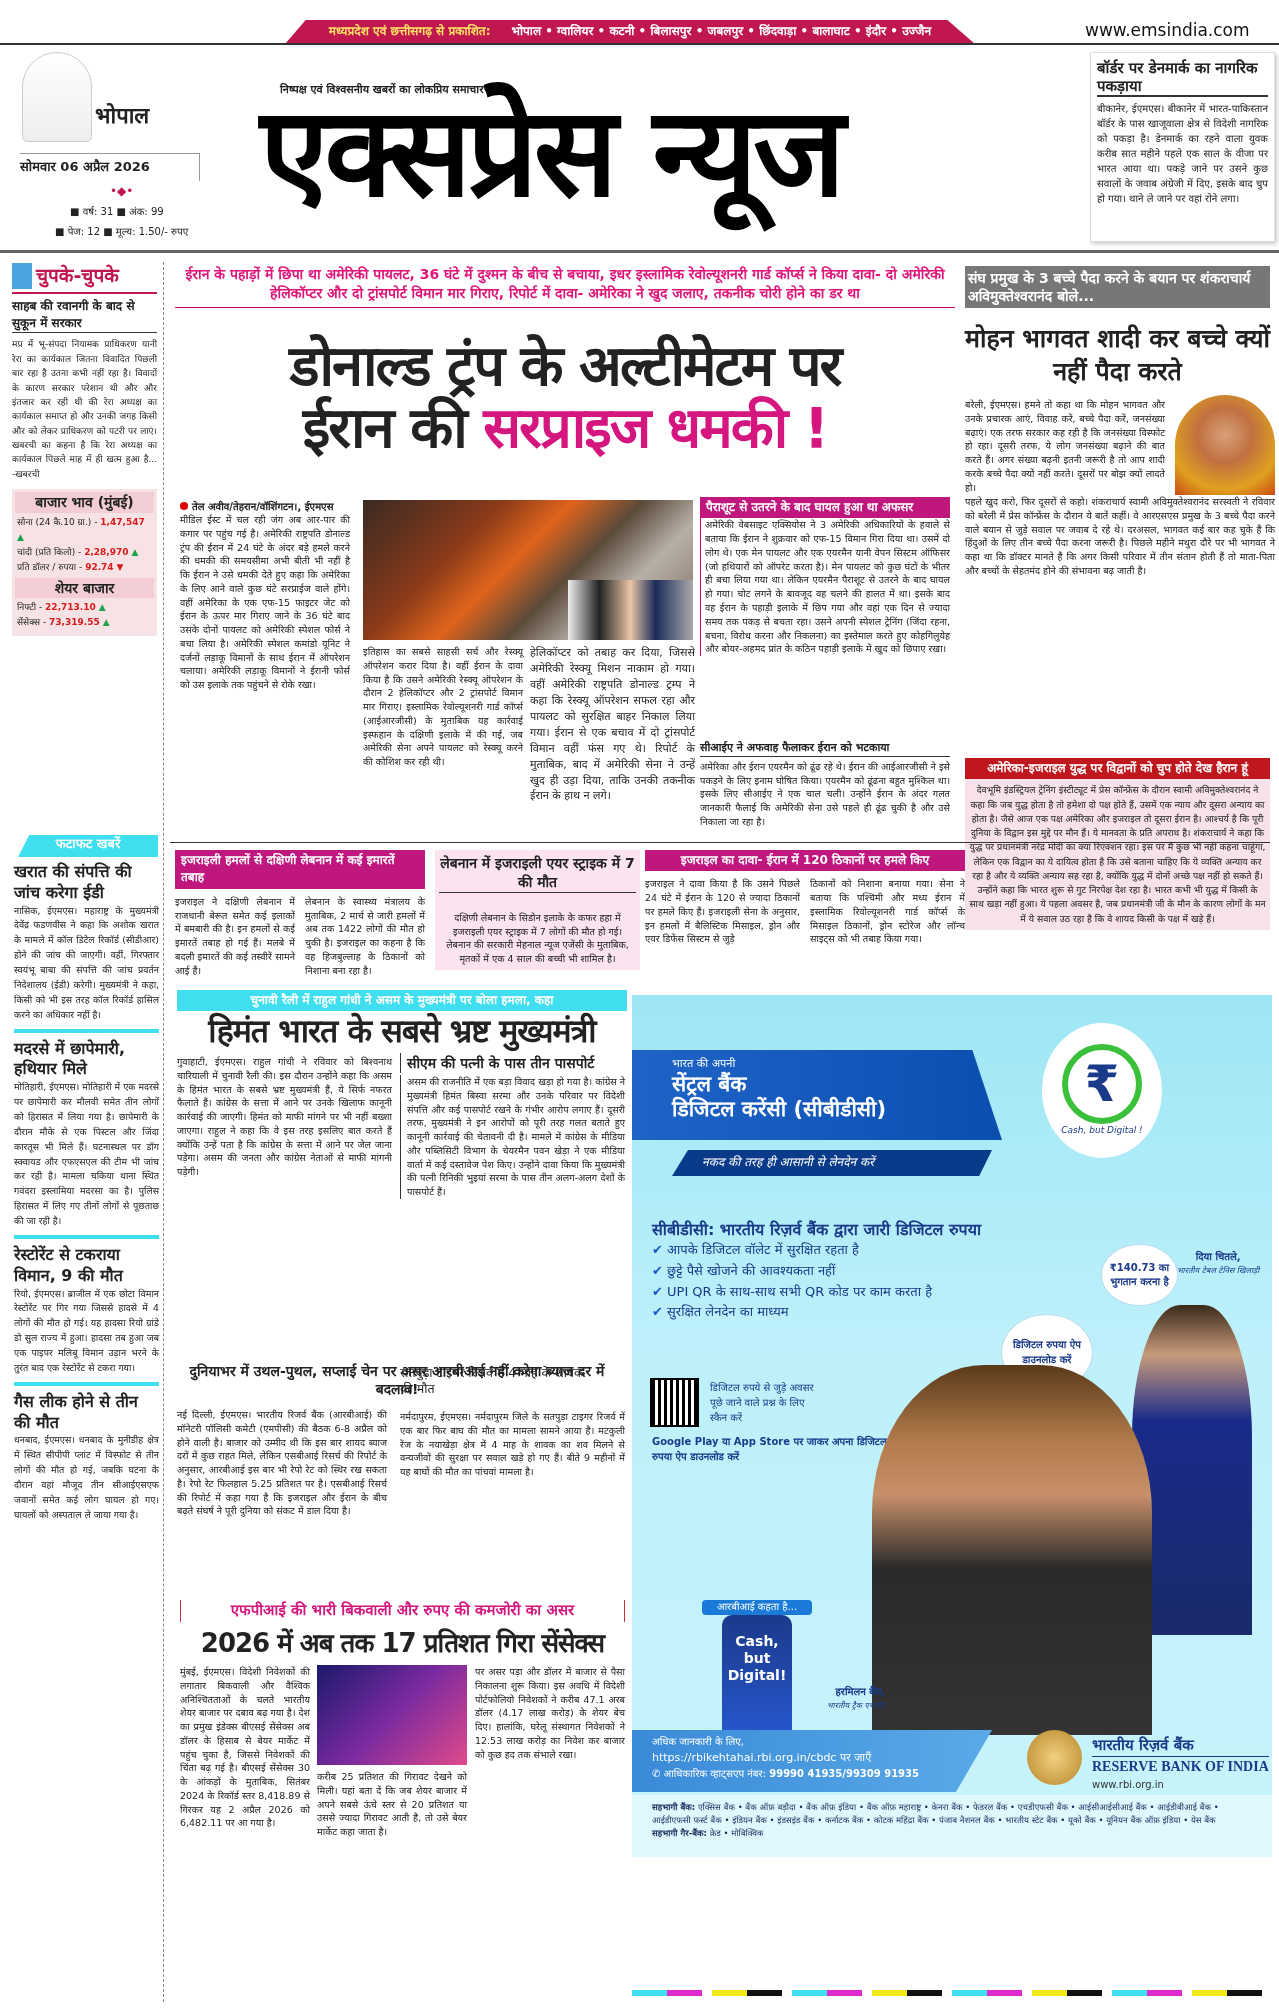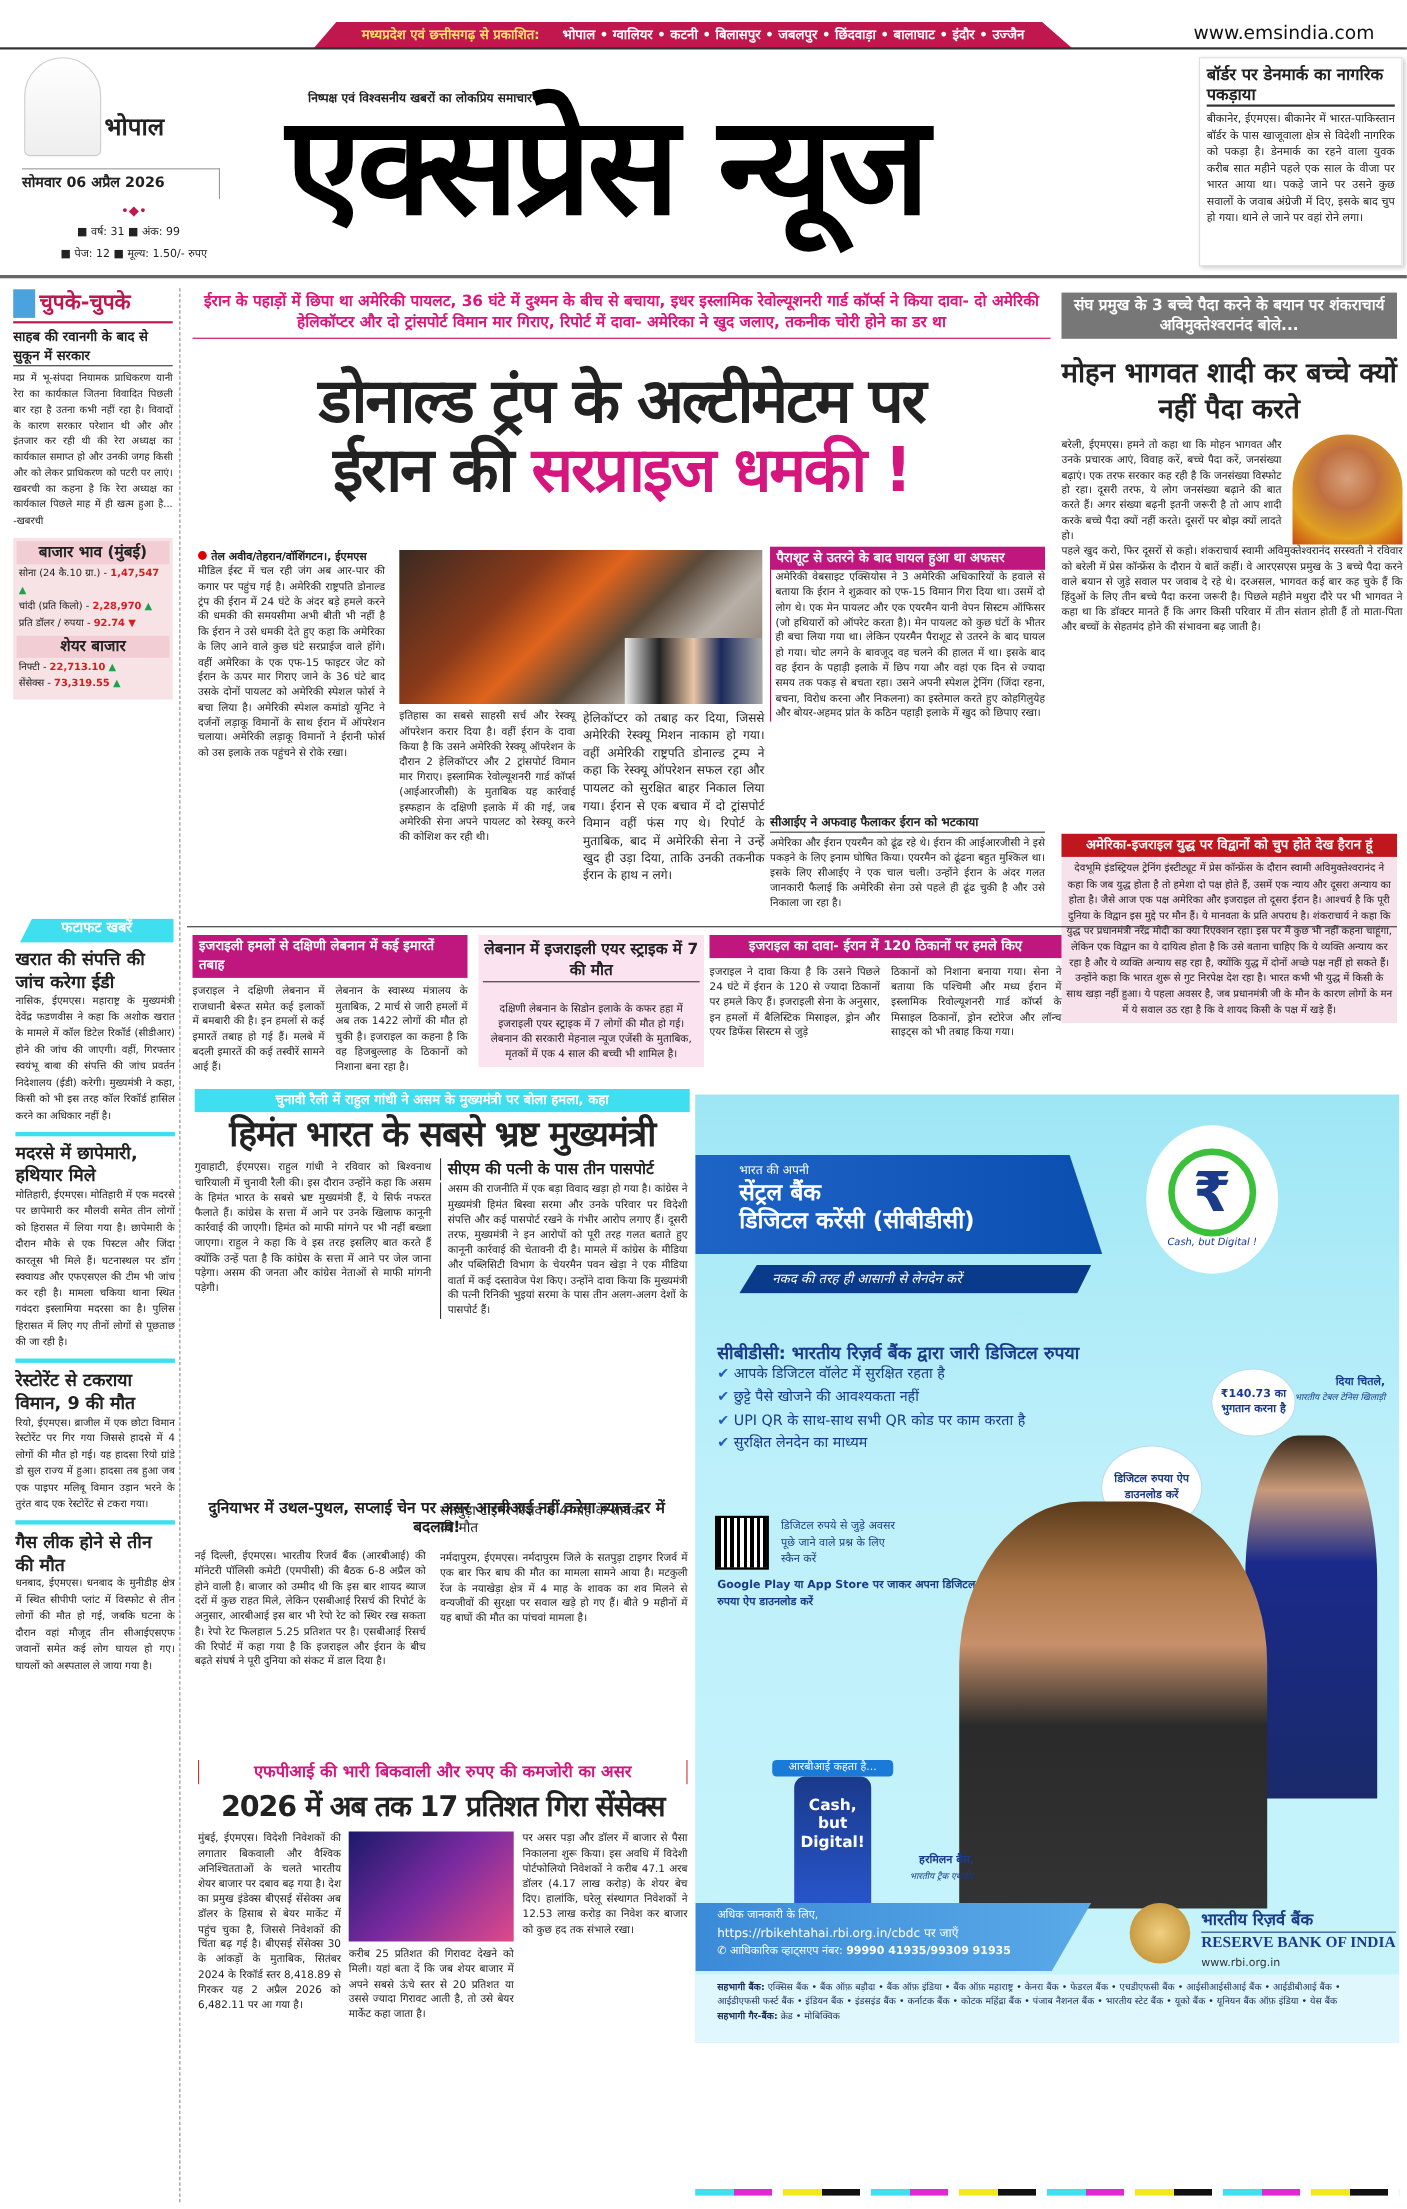--- a/index.html
+++ b/index.html
@@ -38,21 +38,21 @@
 .photo{left:363px;top:500px;width:330px;height:140px;background:linear-gradient(135deg,#3a2a22 0%,#8a3a1a 30%,#e0641c 45%,#5a4a3a 60%,#b8b0a8 75%,#7a6a5a 100%);overflow:hidden}
 .photo .leaders{position:absolute;right:0;bottom:0;width:125px;height:60px;background:linear-gradient(90deg,#eee 0,#222 25%,#e9c5a5 50%,#1a2a5a 70%,#aaa 100%)}
 .col2{left:363px;top:645px;width:160px;font-size:9.5px}
 .col3{left:530px;top:645px;width:165px;font-size:11px}
 .boxhead{background:#c0177f;color:#fff;font-weight:bold;font-size:12px;padding:2px 6px}
 .parachute{left:700px;top:497px;width:250px}
 .parachute p{font-size:9.5px;border-left:1px solid #c06;padding-left:4px}
 .cyberbox{left:700px;top:740px;width:250px}
 .cyberbox h4{font-size:11px;font-weight:bold;border-bottom:1.5px solid #333;margin-bottom:3px}
 .cyberbox p{font-size:9.5px}
-.shank-top{left:965px;top:266px;width:305px;background:#777;color:#fff;text-align:center;font-size:14px;font-weight:bold;padding:3px;line-height:1.3}
+.shank-top{left:965px;top:266px;width:305px;background:#777;color:#fff;text-align:left;font-size:14px;font-weight:bold;padding:3px;line-height:1.3}
 .shank-hl{left:965px;top:323px;width:305px;text-align:center;font-size:25px;font-weight:bold;line-height:1.3}
 .shank-p{left:965px;top:398px;width:200px;font-size:9.5px}
 .swami{left:1175px;top:395px;width:100px;height:100px;border-radius:50% 50% 0 0;background:radial-gradient(circle at 50% 40%,#d8a07a 0,#c07040 35%,#e0a020 70%,#c84a10 100%)}
 .shank-p2{left:965px;top:495px;width:310px;font-size:9.5px}
 .war{left:965px;top:758px;width:305px;background:#f7e1ea}
 .war .boxhead{background:#c0171f;font-size:12px;text-align:center}
 .war p{font-size:9.2px;text-align:center;padding:4px;line-height:1.55}
 .rowsep{left:170px;top:842px;width:1100px;height:1px;background:#333}
 .leb1{left:175px;top:850px;width:250px}
 .leb1 .cols{display:flex;gap:10px;font-size:9.5px;margin-top:6px}
@@ -265,21 +265,21 @@
     <li>आपके डिजिटल वॉलेट में सुरक्षित रहता है</li>
     <li>छुट्टे पैसे खोजने की आवश्यकता नहीं</li>
     <li>UPI QR के साथ-साथ सभी QR कोड पर काम करता है</li>
     <li>सुरक्षित लेनदेन का माध्यम</li>
   </ul>
   <div class="qr"></div>
   <div class="qr-t" style="width:110px">डिजिटल रुपये से जुड़े अवसर पूछे जाने वाले प्रश्न के लिए स्कैन करें</div>
   <div class="stores" style="width:240px">Google Play या App Store पर जाकर अपना डिजिटल रुपया ऐप डाउनलोड करें</div>
   <div class="bubble" style="left:470px;top:250px;width:75px;height:60px">₹140.73 का भुगतान करना है</div>
   <div class="bubble" style="left:370px;top:320px;width:90px;height:75px">डिजिटल रुपया ऐप डाउनलोड करें</div>
-  <div class="names" style="left:545px;top:255px;text-align:right"><span>दिया चितले,</span><small>भारतीय टेबल टेनिस खिलाड़ी</small></div>
+  <div class="names" style="left:545px;top:255px;text-align:center"><span>दिया चितले,</span><small>भारतीय टेबल टेनिस खिलाड़ी</small></div>
   <div class="person" style="left:500px;top:310px;width:120px;height:330px;background:linear-gradient(#3a2a1a 0,#c89a7a 15%,#1a2a8a 35%,#1a2a6a 100%)"></div>
   <div class="person" style="left:240px;top:370px;width:280px;height:370px;background:linear-gradient(#5a3a1a 0,#b07a4a 20%,#c8906a 35%,#2a2a2a 55%,#333 100%)"></div>
   <div class="cashtag">आरबीआई कहता है...</div>
   <div class="cashphone">Cash, but Digital!</div>
   <div class="names" style="left:195px;top:690px"><span>हरमिलन बैंस,</span><small>भारतीय ट्रैक एथलीट</small></div>
   <div class="ad-foot">
     <div>अधिक जानकारी के लिए,</div>
     <div class="u">https://rbikehtahai.rbi.org.in/cbdc पर जाएँ</div>
     <div class="w"><span>✆ </span><span>आधिकारिक व्हाट्सएप नंबर:</span> <b>99990 41935/99309 91935</b></div>
   </div>

